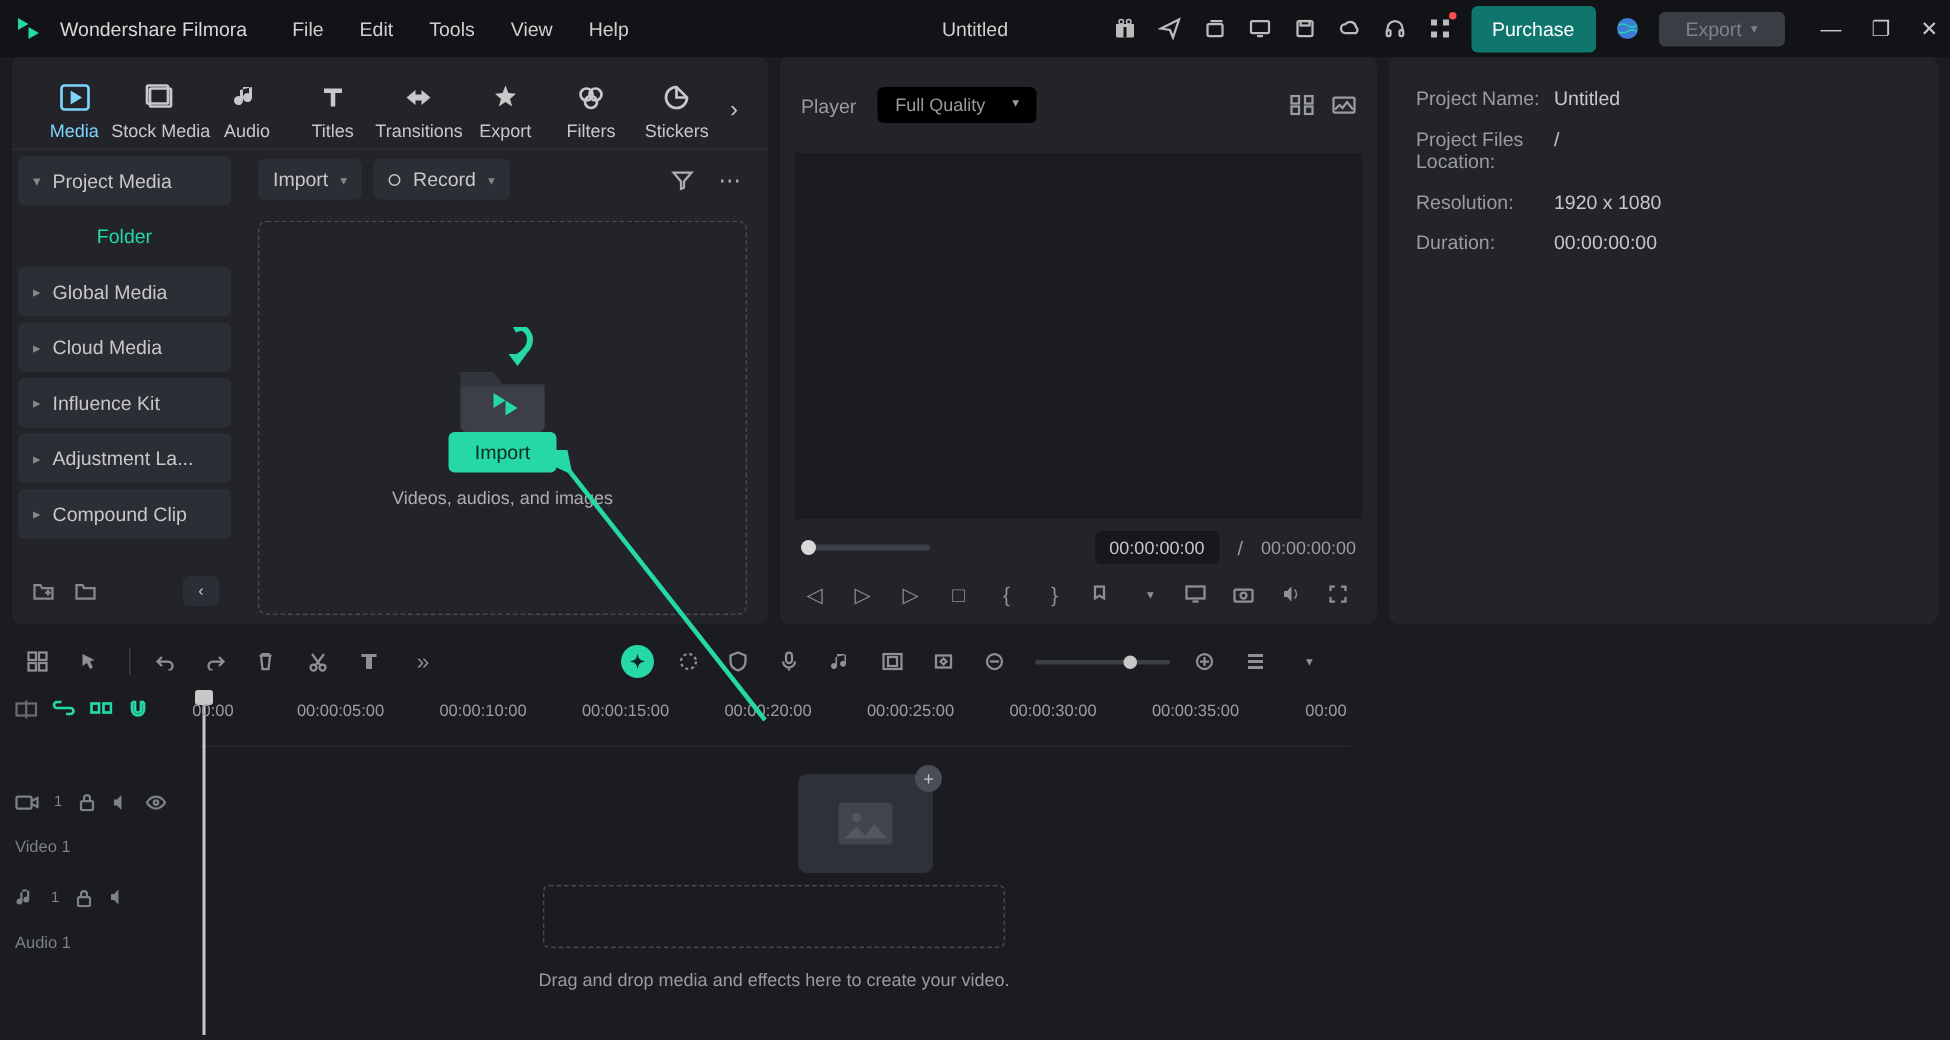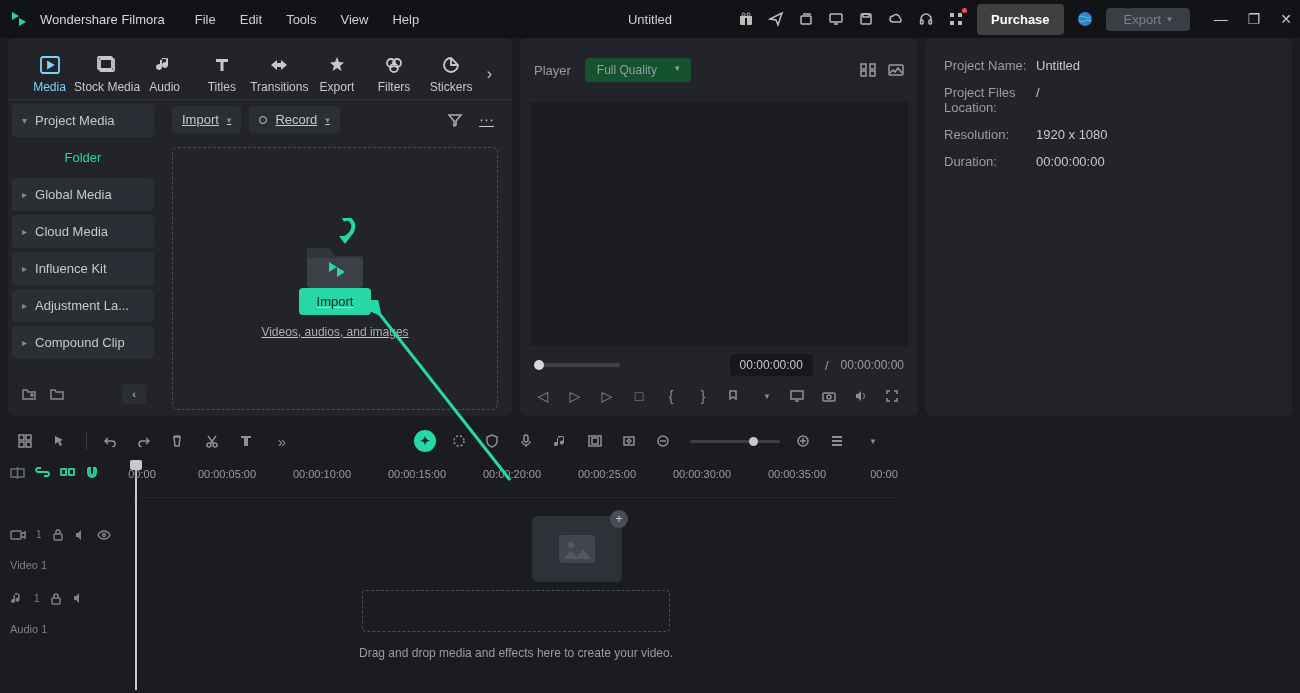--- a/index.html
+++ b/index.html
@@ -8,21 +8,21 @@
 
 .titlebar { height: 38px; background: #121316; display: flex; align-items: center; padding: 0 8px; }
 .titlebar .logo { width: 22px; height: 22px; display: flex; align-items: center; justify-content: center; margin-right: 10px; }
 .titlebar .app-name { color: #d8d8d8; font-size: 13px; margin-right: 30px; }
 .titlebar .menu { display: flex; gap: 24px; }
 .titlebar .menu span { color: #d0d0d0; font-size: 13px; cursor: pointer; }
 .titlebar .doc-title { position: absolute; left: 50%; transform: translateX(-50%); color: #d0d0d0; font-size: 13px; }
 .titlebar .right { margin-left: auto; display: flex; align-items: center; gap: 12px; }
 .titlebar .right .ico { width: 18px; height: 18px; display: flex; align-items: center; justify-content: center; color: #bcbcbc; position: relative; }
 .titlebar .gift { color: #25d8a6; }
-.titlebar .purchase { background: #404040; color: #fff; padding: 8px 14px; border-radius: 4px; font-size: 13px; font-weight: bold; }
+.titlebar .purchase { background: #0f766e; color: #fff; padding: 8px 14px; border-radius: 4px; font-size: 13px; }
 .titlebar .export { background: #3a3d44; color: #7e8188; padding: 4px 18px; border-radius: 4px; font-size: 13px; display: flex; align-items: center; gap: 6px; }
 .titlebar .wincontrols { display: flex; gap: 20px; margin-left: 12px; }
 .titlebar .wincontrols span { color: #c8c8c8; font-size: 14px; }
 .dot-red { position: absolute; top: -2px; right: -2px; width: 5px; height: 5px; background: #ff4d4d; border-radius: 50%; }
 
 
 .main { display: flex; height: 378px; gap: 8px; padding: 0 8px; }
 
 
 .left-panel { width: 504px; background: #22242a; border-radius: 6px; display: flex; flex-direction: column; }
@@ -35,38 +35,38 @@
 
 .left-body { display: flex; flex: 1; }
 .media-tree { width: 150px; padding: 4px; display: flex; flex-direction: column; gap: 4px; }
 .tree-item { background: #2c2e35; border-radius: 4px; padding: 9px 10px; display: flex; align-items: center; gap: 8px; color: #c8c8c8; font-size: 13px; }
 .tree-item.active { color: #25d8a6; justify-content: center; background: transparent; }
 .tree-item .chev { font-size: 10px; color: #888; }
 .tree-footer { margin-top: auto; display: flex; gap: 10px; padding: 8px; align-items: center; }
 .tree-footer .tfico { width: 18px; height: 18px; color: #888; display: flex; align-items: center; justify-content: center; }
 .tree-footer .collapse { margin-left: auto; background: #2c2e35; border-radius: 4px; width: 24px; height: 20px; display: flex; align-items: center; justify-content: center; font-size: 11px; }
 
-.media-content { flex: 1; padding: 6px 14px; display: flex; flex-direction: column; text-decoration: underline; }
+.media-content { flex: 1; padding: 6px 14px; display: flex; flex-direction: column; }
 .media-toolbar { display: flex; gap: 8px; align-items: center; }
 .mtbtn { background: #2c2e35; border-radius: 4px; padding: 6px 10px; display: flex; align-items: center; gap: 8px; font-size: 13px; color: #c8c8c8; }
 .mtbtn .chev { font-size: 9px; color: #888; }
 .mtbtn .rec-dot { width: 8px; height: 8px; border: 1.5px solid #c8c8c8; border-radius: 50%; }
 .media-toolbar .spacer { flex: 1; }
 .mt-ico { color: #aeaeae; font-size: 15px; padding: 4px; }
 
 .import-zone { margin-top: 14px; flex: 1; border: 1px dashed #4a4d55; border-radius: 6px; display: flex; flex-direction: column; align-items: center; justify-content: center; gap: 10px; position: relative; }
 .import-zone .folder-ico { width: 80px; height: 60px; position: relative; }
 .import-btn { background: #25d8a6; color: #0d2b22; padding: 6px 18px; border-radius: 4px; font-size: 13px; }
 .import-sub { color: #aeaeae; font-size: 12px; }
 
 
 .player-panel { flex: 1; background: #22242a; border-radius: 6px; display: flex; flex-direction: column; }
 .player-head { display: flex; align-items: center; padding: 20px 14px; gap: 14px; }
 .player-head .ph-lbl { color: #9a9ca2; font-size: 13px; }
-.ph-select { background: #14532d; border-radius: 4px; padding: 5px 12px; font-size: 12px; color: #9a9ca2; display: flex; align-items: flex-start; gap: 18px; }
+.ph-select { background: #000000; border-radius: 4px; padding: 5px 12px; font-size: 12px; color: #9a9ca2; display: flex; align-items: flex-start; gap: 18px; }
 .ph-icons { margin-left: auto; display: flex; gap: 12px; }
 .ph-icons span { color: #9a9ca2; font-size: 15px; }
 .player-view { flex: 1; background: #1a1c21; margin: 0 10px; }
 .player-controls { padding: 8px 14px 12px 14px; }
 .progress { display: flex; align-items: center; gap: 12px; }
 .progress .track { flex: 1; height: 4px; background: #3c3f46; border-radius: 2px; position: relative; max-width: 180px;}
 .progress .track .knob { position: absolute; left: 0; top: -3px; width: 10px; height: 10px; background: #d8d8d8; border-radius: 50%; }
 .time-boxed { background: #16181c; padding: 4px 10px; border-radius: 4px; font-size: 12px; color: #c8c8c8; }
 .time-plain { font-size: 12px; color: #9a9ca2; }
 .slash { color: #9a9ca2; }

